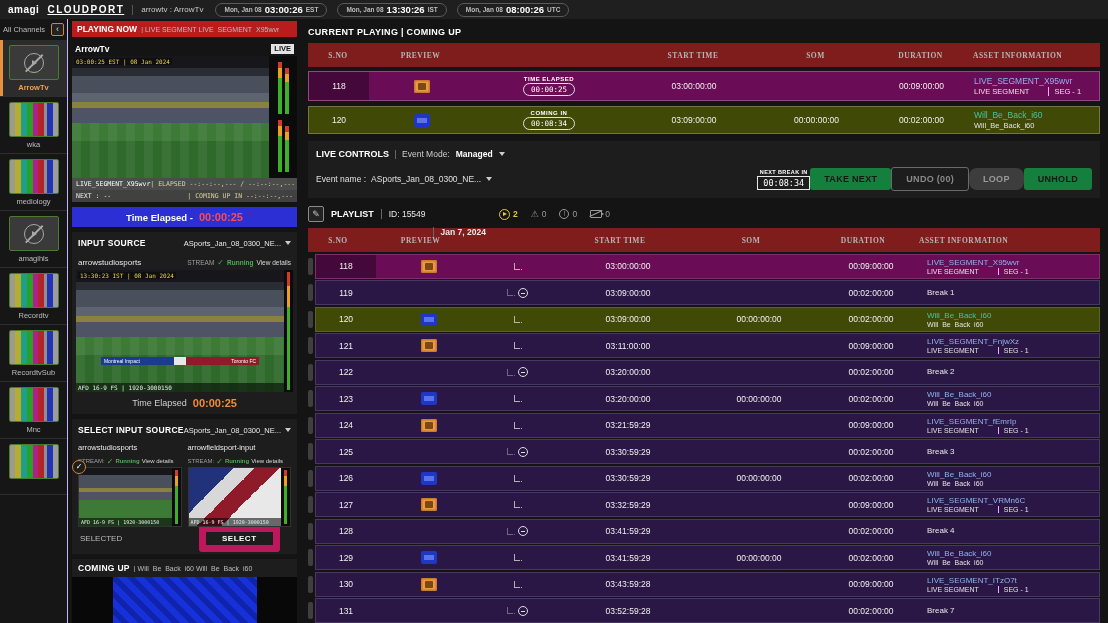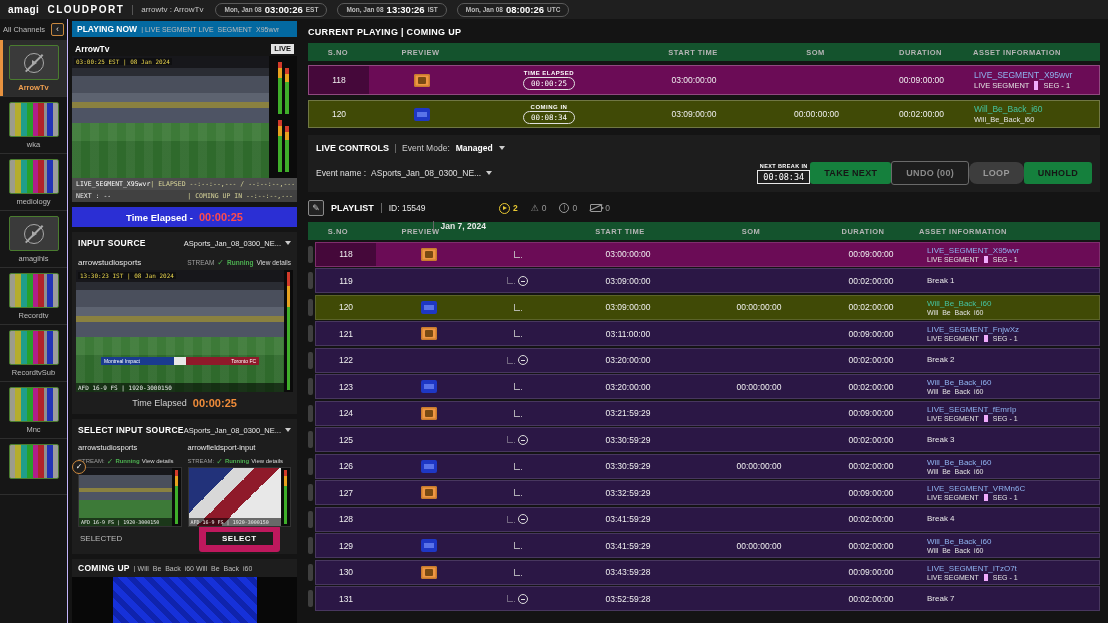--- a/index.html
+++ b/index.html
@@ -4,21 +4,21 @@
 <style>
   * { margin:0; padding:0; box-sizing:border-box; }
   html,body { background:#000; }
   .app { position:relative; width:1108px; height:623px; background:#121212; overflow:hidden;
          font-family:"Liberation Sans", sans-serif; color:#ddd; }
 
   
   .topbar { position:absolute; top:0; left:0; right:0; height:19px; background:#1f1f1f;
             display:flex; align-items:center; gap:8px; padding:0 8px; }
   .logo-amagi { font-weight:bold; font-size:10px; color:#fff; letter-spacing:.5px; }
-  .logo-cloudport { font-weight:bold; font-size:10px; color:#fff; letter-spacing:1.5px; }
+  .logo-cloudport { font-weight:bold; font-size:10px; color:#fff; letter-spacing:1.5px;text-decoration:underline; }
   .tb-sep { width:1px; height:10px; background:#555; }
   .tb-account { font-size:8px; color:#c9c9c9; }
   .clocks { display:flex; gap:10px; margin-left:4px; }
   .clock { display:flex; align-items:center; gap:3px; border:1px solid #5a5a5a; border-radius:9px;
            height:14px; padding:0 8px; }
   .c-date { font-size:6.5px; color:#bdbdbd; font-weight:bold; }
   .c-time { font-size:9.5px; color:#fff; font-weight:bold; }
   .c-tz { font-size:6.5px; color:#bdbdbd; font-weight:bold; }
 
   
@@ -41,21 +41,21 @@
   .nv-play { position:absolute; left:50%; top:50%; margin:-3px 0 0 -2px; width:0; height:0;
              border-left:5px solid #a8a8a8; border-top:3px solid transparent; border-bottom:3px solid transparent; }
   .nv-slash { position:absolute; left:50%; top:50%; width:24px; height:1.5px; background:#a8a8a8;
               transform:translate(-50%,-50%) rotate(-45deg); }
   .ch-label { margin-top:3px; font-size:7.5px; color:#bdbdbd; min-height:8px; }
   .channel.selected .ch-label { color:#f0a050; font-weight:bold; }
 
   
   .middle { position:absolute; top:19px; left:69px; width:231px; bottom:0; background:#141414;
             display:flex; flex-direction:column; gap:5px; padding:2px 3px 0; overflow:hidden; }
-  .pn-head { height:16px; background:#0369a1; display:flex; align-items:center; gap:4px; padding:0 5px; flex:none; }
+  .pn-head { height:16px; background:#b91c1c; display:flex; align-items:center; gap:4px; padding:0 5px; flex:none; }
   .pn-title { font-size:8.5px; font-weight:bold; color:#fff; }
   .pn-sub { font-size:7px; color:#bdbdbd; white-space:nowrap; overflow:hidden; }
 
   .player-card { flex:none; background:#000; }
   .pl-chan-row { height:14px; display:flex; align-items:center; justify-content:space-between; padding:0 3px; background:#141414; }
   .pl-chan { font-size:8.5px; font-weight:bold; color:#fff; }
   .live-badge { background:#e3e3e3; color:#111; font-size:7.5px; font-weight:bold; padding:0 3px; line-height:10px; }
   .video { position:relative; height:122px; display:flex; }
   .stadium { flex:1; position:relative;
      background:
@@ -119,21 +119,21 @@
                 font-size:8px; font-weight:bold; padding:2px 16px; letter-spacing:.5px; }
 
   .coming-sec { flex:1; display:flex; flex-direction:column; overflow:hidden; }
   .cu-head { height:18px; display:flex; align-items:center; gap:4px; padding:0 6px; flex:none; }
   .cu-preview { flex:1; background:#080808; display:flex; justify-content:center; }
   .slate-img { width:64%; background:repeating-linear-gradient(45deg,#1631d9 0 6px,#0f23ad 6px 12px); }
 
   
   .right { position:absolute; top:19px; left:300px; right:0; bottom:0; background:#141414; padding:0 8px; overflow:hidden; }
   .cp-title { margin-top:8px; height:16px; font-size:9px; font-weight:bold; color:#fff; letter-spacing:.3px; }
-  .thead { height:18px; background:#14532d; display:grid; align-items:center; }
+  .thead { height:24px; background:#7f1d1d; display:grid; align-items:center;font-family:Liberation Serif, serif; }
   .thead .th { font-size:7.5px; font-weight:bold; color:#b5b5b5; letter-spacing:.5px; text-align:center; }
   .thead .th.asset { text-align:left; }
   .cp-grid { grid-template-columns:60px 105px 150px 140px 105px 105px 1fr; }
   .pl-grid { grid-template-columns:60px 105px 72px 150px 112px 112px 1fr; }
 
   .cp-row { display:grid; grid-template-columns:60px 105px 150px 140px 105px 105px 1fr; align-items:center;
             height:30px; margin-top:4px; border:1px solid rgba(255,255,255,.25); }
   .cp-row.current { background:#6b0c56; }
   .cp-row.current .cell.sno { background:#45083a; }
   .cp-row.next { background:#404a06; height:28px; margin-top:5px; }
@@ -145,21 +145,21 @@
   .pv.slate { display:block; background:#1e37c4; }
   .pv.slate::after { content:""; position:absolute; inset:4px 3px; background:#5a73e8; }
   .badge-label { font-size:6px; font-weight:bold; color:#fff; letter-spacing:.5px; }
   .pill { display:inline-block; border:1px solid #e0e0e0; border-radius:8px; padding:0 7px; margin-top:1px;
           font-family:"DejaVu Sans Mono",monospace; font-size:7.5px; color:#fff; line-height:11px; }
   .cell.asset { text-align:left; display:flex; flex-direction:column; justify-content:center; gap:1px; overflow:hidden; }
   .a-title { font-size:8.5px; color:#8fb3ef; white-space:nowrap; overflow:hidden; }
   .cp-row.next .a-title, .pl-row.next .a-title { color:#45c3a0; }
   .pl-row.break .a-title { color:#e8e8e8; }
   .a-sub { font-size:7.5px; color:#e2e2e2; white-space:nowrap; }
-  .a-seg:not(:empty) { border-left:4px solid #f0abfc; margin-left:5px; padding-left:5px; }
+  .a-seg:not(:empty) { border-left:1px solid #f0abfc; margin-left:19px; padding-left:5px; }
 
   .lc-block { margin-top:7px; background:#1d1d1d; padding:5px 8px 7px; }
   .lc-row1 { display:flex; align-items:center; gap:6px; height:16px; }
   .lc-title { font-size:9px; font-weight:bold; color:#fff; }
   .lc-pipe { width:1px; height:9px; background:#666; }
   .lc-mode-lbl { font-size:8.5px; color:#cfcfcf; }
   .lc-mode-val { font-size:8.5px; font-weight:bold; color:#fff; }
   .lc-row2 { display:flex; align-items:center; margin-top:5px; }
   .ev-name { display:flex; align-items:center; gap:5px; font-size:8.5px; color:#e0e0e0; flex:1; }
   .nb-group { text-align:center; }

